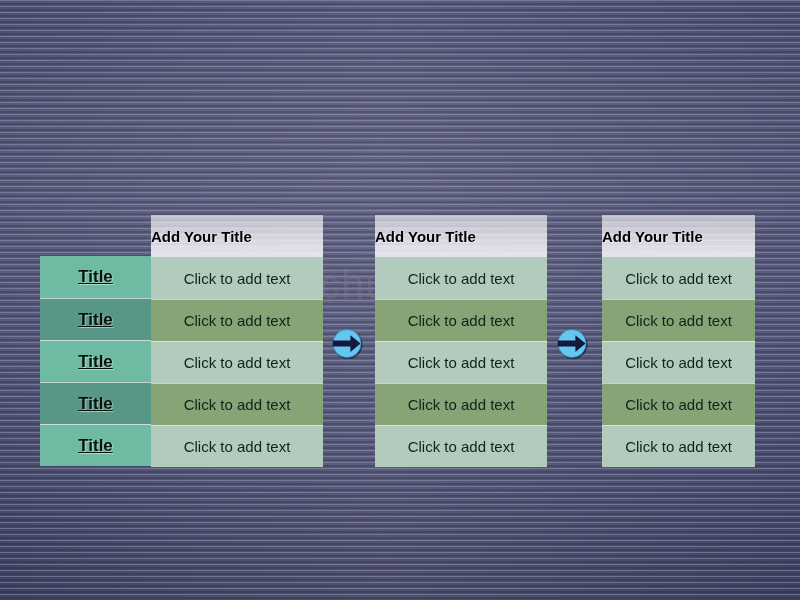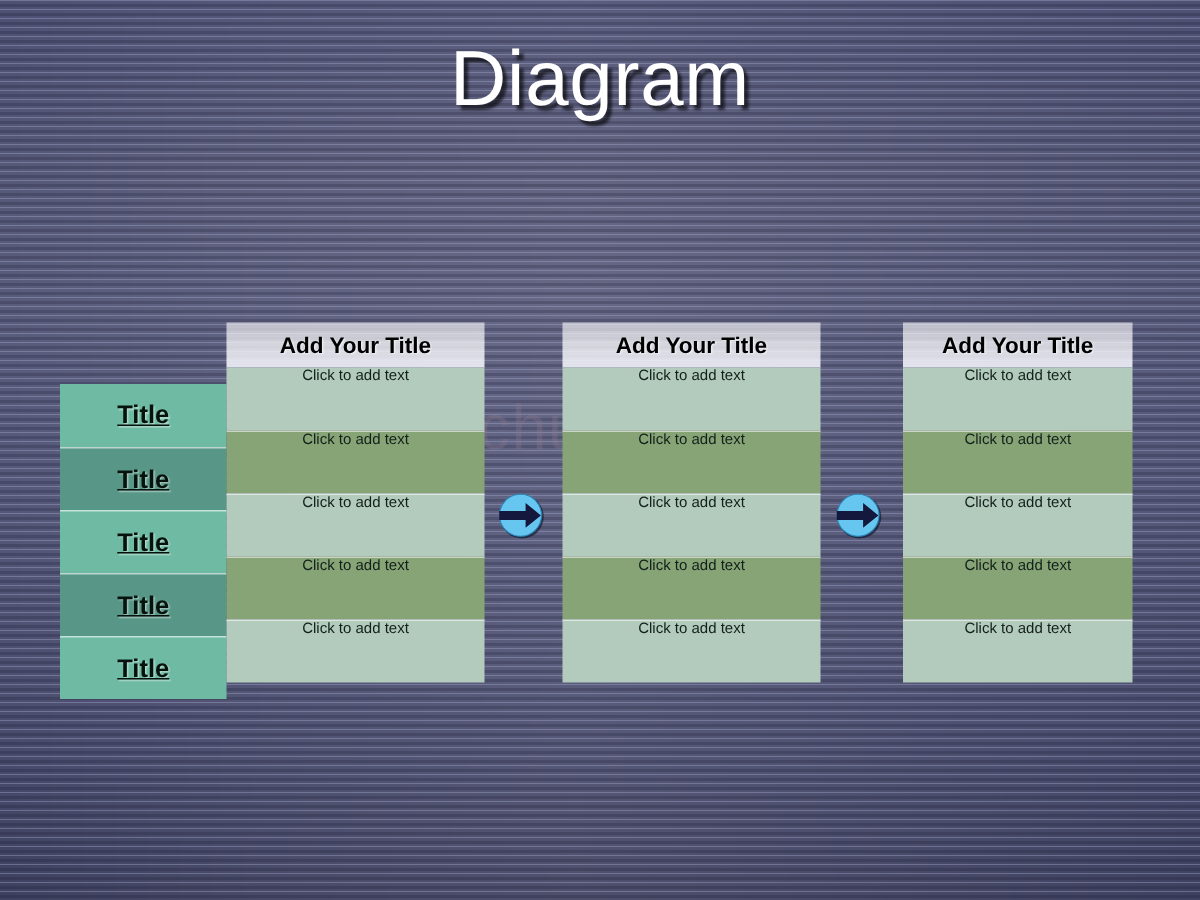--- a/index.html
+++ b/index.html
@@ -103,47 +103,47 @@
     height: 600px;
   }
 
   .stack {
     position: absolute;
     top: 215px;
   }
 
   .stack-header {
     box-sizing: border-box;
-    height: 30px;
+    height: 42px;
     display: flex;
     align-items: center;
-    justify-content: center;
+    justify-content: flex-start;
     font-size: 15px;
     font-weight: bold;
     color: #000000;
     background:
       linear-gradient(to bottom,
         rgba(255,255,255,0.58) 0%,
         rgba(255,255,255,0.72) 45%,
         rgba(240,240,248,0.92) 100%);
     text-shadow: 1px 1px 1px rgba(255,255,255,0.55);
     white-space: nowrap;
   }
 
   .rows {
     position: relative;
   }
 
   .cell {
     box-sizing: border-box;
     height: 42px;
     display: flex;
-    align-items: flex-start;
+    align-items: center;
     justify-content: center;
-    font-size: 10px;
+    font-size: 15px;
     color: #14201a;
     white-space: nowrap;
   }
   .cell.light { background-color: #b3cbbd; }
   .cell.dark  { background-color: #87a477; }
 
   .cell.light + .cell.light,
   .cell.light + .cell.dark,
   .cell.dark + .cell.light {
     border-top: 1px solid rgba(255,255,255,0.55);
@@ -193,21 +193,20 @@
 <body>
 
 <div id="slide">
 
   <div id="bg-base"></div>
   <div id="bg-sheen"></div>
   <div id="bg-stripes"></div>
 
   <div id="watermark">jinchutou.com</div>
 
-  <div id="slide-title">Diagram</div>
 
   <div id="diagram">
 
     <div id="title-column">
       <div class="title-cell light">
         <span>Title</span>
       </div>
       <div class="title-cell dark">
         <span>Title</span>
       </div>

